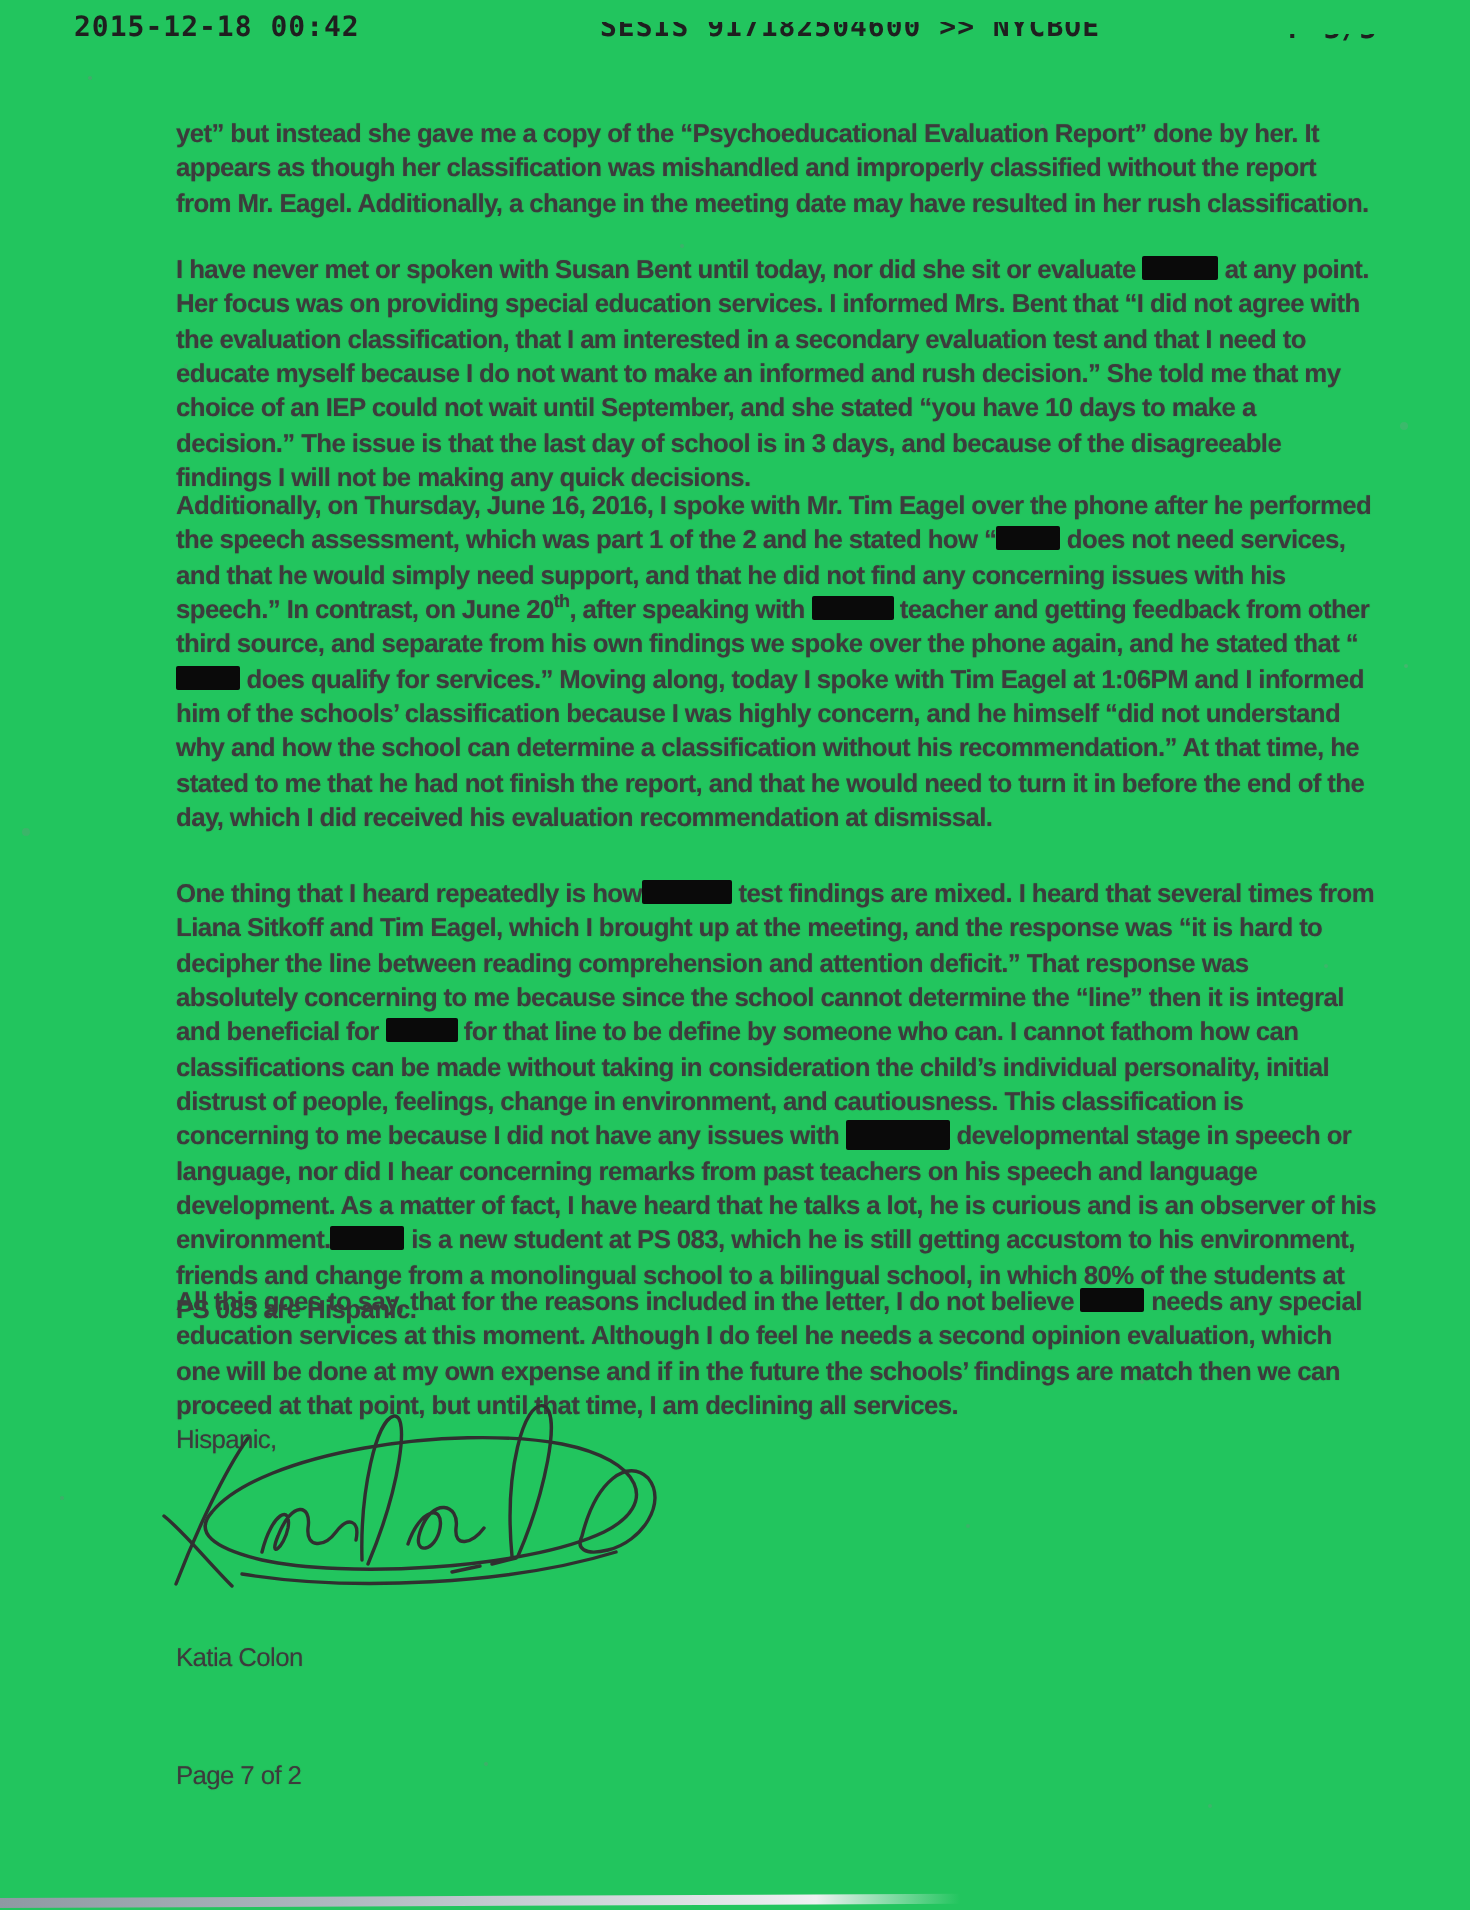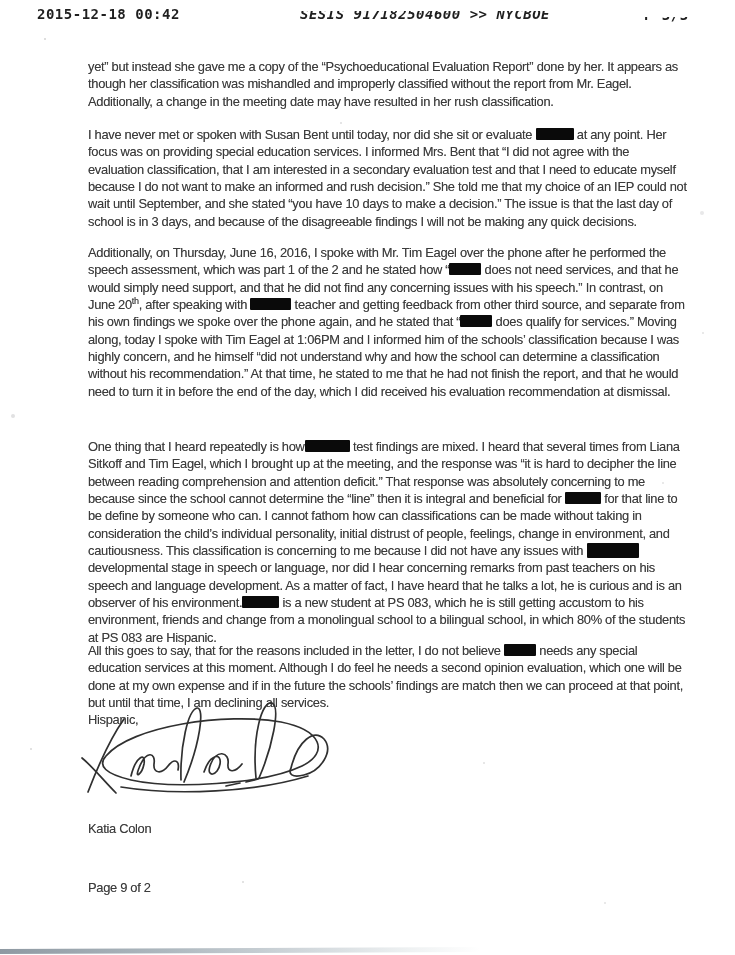--- a/index.html
+++ b/index.html
@@ -1,46 +1,47 @@
 <!DOCTYPE html>
 <html><head>
 <meta charset="utf-8">
 <title>Scanned Letter</title>
 <style>
   html,body{margin:0;padding:0;background:#e8e8e8;}
   .page{
     position:relative;
     width:735px;height:955px;
-    background:#ffffff;
+    background:#22c55e;
     overflow:hidden;
     font-family:"Liberation Sans",sans-serif;
     color:#3c3c3c;
   }
   
   .fax-header span{
     position:absolute;
     font-family:"DejaVu Sans Mono",monospace;
     font-weight:bold;
     font-size:14px;
     color:#1f1f1f;
     letter-spacing:.5px;
     white-space:nowrap;
   }
   .fax-date{left:37px;top:6px;}
   .clip{position:absolute;overflow:hidden;display:block;}
-  .clip-mid{left:300px;top:11px;height:13px;width:280px;font-style:italic;}
+  .clip-mid{left:300px;top:11px;height:13px;width:280px;}
   .clip-mid span{position:relative;display:block;margin-top:-5px;left:0;top:0;}
   .clip-deep{left:644px;top:17px;height:7px;width:60px;}
   .clip-deep span{position:relative;display:block;margin-top:-10px;left:0;top:0;}
   
   .letter-body{position:absolute;left:88px;top:0;width:600px;height:955px;}
   .letter-body p{
     position:absolute;left:0;width:600px;margin:0;
     font-size:12.9px;line-height:17.35px;letter-spacing:-.3px;
     text-shadow:0 0 .5px rgba(70,70,70,.55);
+    font-weight:bold;
   }
   .p1{top:58px;} .p2{top:126px;} .p3{top:244px;} .p4{top:438px;} .p5{top:642px;}
   sup{font-size:9px;line-height:0;}
   .redact{
     display:inline-block;height:12px;background:#0a0a0a;
     vertical-align:-1px;border-radius:1px;
   }
   .redact-tall{height:15px;vertical-align:-3px;}
   .closing{
     position:absolute;left:0;top:712px;
@@ -118,17 +119,17 @@
       <path d="M6,62 C16,70 28,85 40,97"></path>
       <path d="M55,80 C60,60 70,56 68,68 C66,78 58,84 63,72 C70,54 80,56 78,68 C77,78 86,78 92,70 C98,62 104,64 102,74"></path>
       <path d="M128,76 C134,58 146,56 144,68 C142,80 130,82 134,70 C140,52 154,56 152,68 C151,78 160,76 166,68"></path>
       <path d="M45,91 C100,100 180,96 232,80"></path>
       <path d="M150,90 l14,-3 M170,86 l12,-3"></path>
     </svg>
 
     <div class="signer">Katia Colon</div>
   </div>
 
-  <div class="page-footer">Page 9 of 2</div>
+  <div class="page-footer">Page 7 of 2</div>
 
   <div class="noise"></div>
   <div class="bottom-edge"></div>
 </div>
 
 </body></html>

